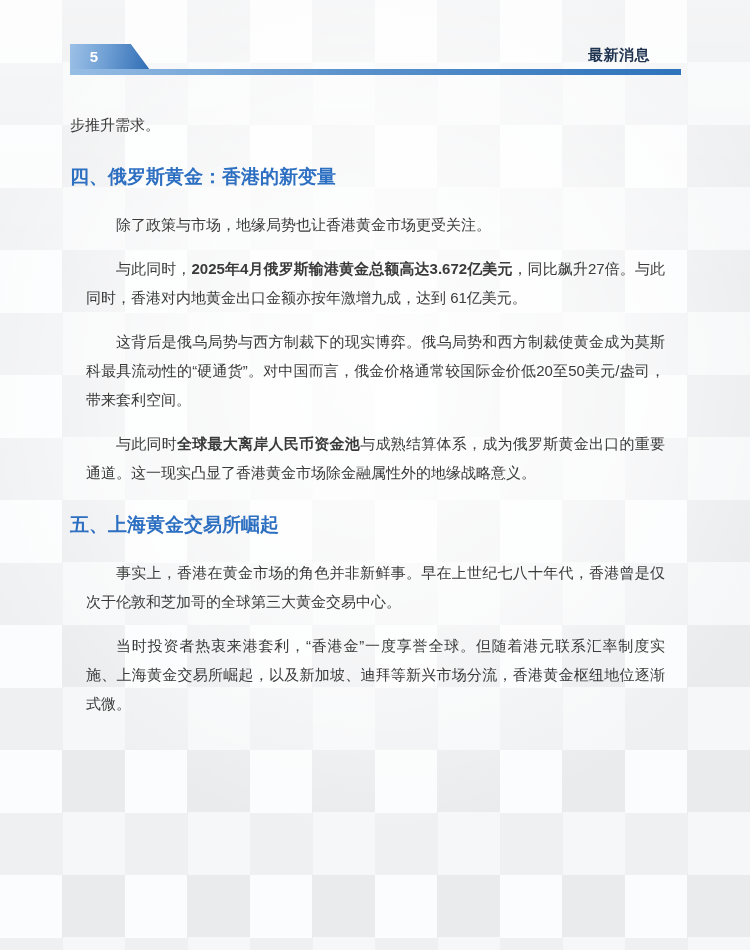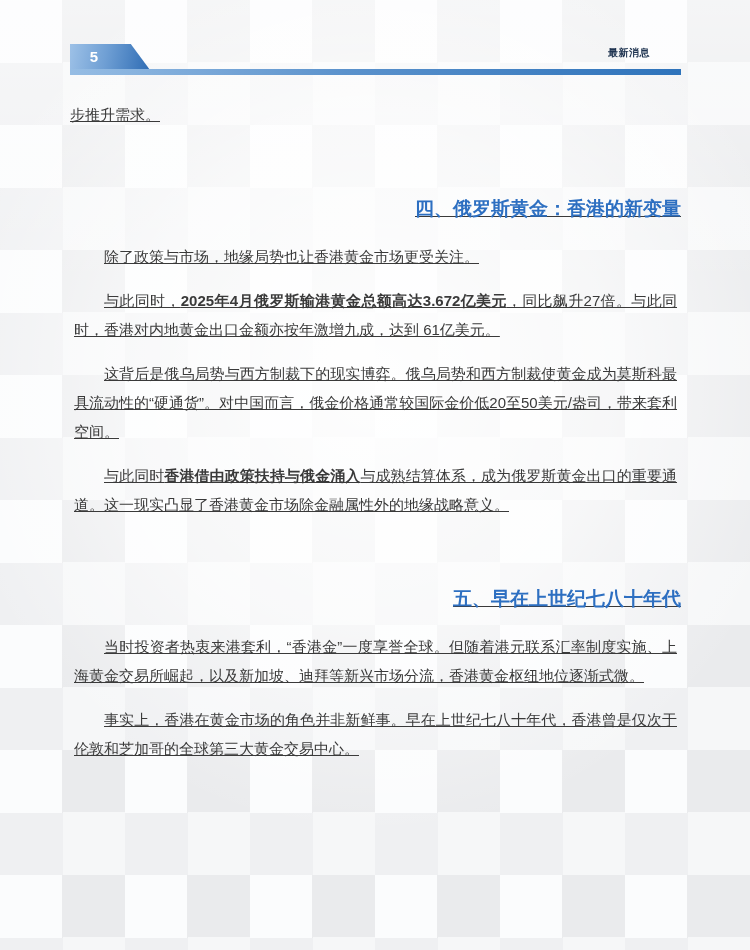--- a/index.html
+++ b/index.html
@@ -38,58 +38,56 @@
   }
   .page-number-ribbon span {
     display: inline-block;
     width: 60%;
     text-align: center;
   }
   .header-label {
     position: absolute;
     top: 46px;
     right: 100px;
-    font-size: 10px;
+    font-size: 15px;
     font-weight: 600;
     color: #1e3350;
     letter-spacing: 0.5px;
   }
   .header-rule {
     position: absolute;
     left: 70px;
     top: 69px;
     width: 611px;
     height: 6px;
     background: linear-gradient(to right, #96bde4 0%, #5b92cc 45%, #2e73bb 100%);
   }
 
   
   .doc {
     position: absolute;
     left: 70px;
-    top: 100px;
+    top: 110px;
     width: 611px;
     font-size: 15px;
     color: #3a3a3a;
-    text-decoration: underline;
   }
   .continued {
     margin: 0;
     line-height: 29px;
   }
   .section-heading {
-    margin: 66px 0 20px 0;
+    margin: 24px 0 20px 0;
     font-size: 19px;
     line-height: 27px;
     font-weight: bold;
     color: #2d6fc1;
-    text-align: right;
   }
   .para {
-    margin: 15px 4px;
+    margin: 15px 16px;
     line-height: 29px;
     text-indent: 2em;
     text-align: justify;
   }
   .para .b { font-weight: bold; }
 </style>
 </head>
 <body>
 
 <div class="page">
@@ -102,19 +100,19 @@
 
   <div class="header-rule"></div>
 
   <div class="doc">
     <p class="continued">步推升需求。</p>
 
   <h2 class="section-heading">四、俄罗斯黄金：香港的新变量</h2>
       <p class="para"><span>除了政策与市场，地缘局势也让香港黄金市场更受关注。</span></p>
       <p class="para"><span>与此同时，</span><span class="b">2025年4月俄罗斯输港黄金总额高达3.672亿美元</span><span>，同比飙升27倍。与此同时，香港对内地黄金出口金额亦按年激增九成，达到 61亿美元。</span></p>
       <p class="para"><span>这背后是俄乌局势与西方制裁下的现实博弈。俄乌局势和西方制裁使黄金成为莫斯科最具流动性的“硬通货”。对中国而言，俄金价格通常较国际金价低20至50美元/盎司，带来套利空间。</span></p>
-      <p class="para"><span>与此同时</span><span class="b">香港借由政策扶持与俄金涌入</span><span>与成熟结算体系，成为俄罗斯黄金出口的重要通道。这一现实凸显了香港黄金市场除金融属性外的地缘战略意义。</span></p>
-      <h2 class="section-heading">五、早在上世纪七八十年代</h2>
+      <p class="para"><span>与此同时</span><span class="b">全球最大离岸人民币资金池</span><span>与成熟结算体系，成为俄罗斯黄金出口的重要通道。这一现实凸显了香港黄金市场除金融属性外的地缘战略意义。</span></p>
+      <h2 class="section-heading">五、上海黄金交易所崛起</h2>
+      <p class="para"><span>事实上，香港在黄金市场的角色并非新鲜事。早在上世纪七八十年代，香港曾是仅次于伦敦和芝加哥的全球第三大黄金交易中心。</span></p>
       <p class="para"><span>当时投资者热衷来港套利，“香港金”一度享誉全球。但随着港元联系汇率制度实施、上海黄金交易所崛起，以及新加坡、迪拜等新兴市场分流，香港黄金枢纽地位逐渐式微。</span></p>
-      <p class="para"><span>事实上，香港在黄金市场的角色并非新鲜事。早在上世纪七八十年代，香港曾是仅次于伦敦和芝加哥的全球第三大黄金交易中心。</span></p>
     </div>
 
 </div>
 
 </body></html>

